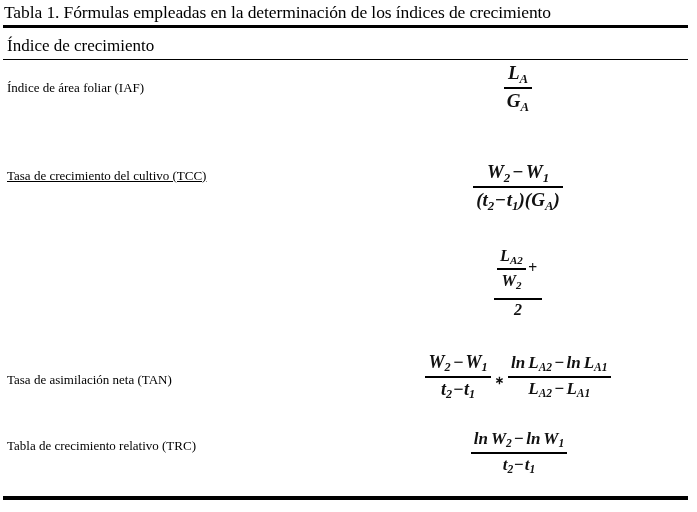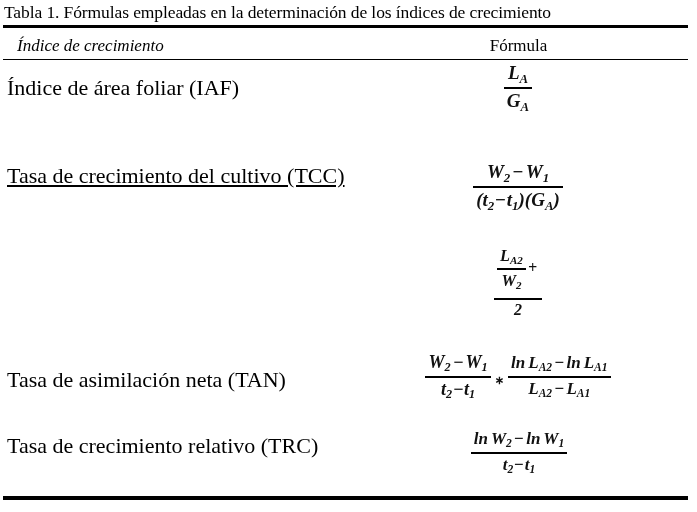--- a/index.html
+++ b/index.html
@@ -43,28 +43,28 @@
   .rule-header { top: 59px;  height: 1.4px; }
   .rule-bottom { top: 496px; height: 3.5px; }
 
   
   .col-head {
     position: absolute;
     font-size: 17px;
     line-height: 20px;
     white-space: nowrap;
   }
-  .col-head-left  { left: 17px;  top: 36px; font-style: italic; }
+  .col-head-left  { left: 7px;  top: 36px; }
   .col-head-right { left: 466px; top: 36px; width: 105px; text-align: center; }
 
   
   .row-label {
     position: absolute;
     left: 7px;
-    font-size: 22px;
+    font-size: 13px;
     line-height: 20px;
     white-space: nowrap;
   }
   .formula {
     position: absolute;
     font-family: Liberation Serif, serif;
     font-weight: bold;
     font-style: italic;
     color: #111111;
     white-space: nowrap;
@@ -143,21 +143,20 @@
 
 <div id="table-figure">
 
   <div class="caption">Tabla 1. Fórmulas empleadas en la determinación de los índices de crecimiento</div>
 
   <div class="rule rule-top"></div>
   <div class="rule rule-header"></div>
   <div class="rule rule-bottom"></div>
 
   <div class="col-head col-head-left">Índice de crecimiento</div>
-  <div class="col-head col-head-right">Fórmula</div>
 
   <div class="row-label" id="row-1-label">Índice de área foliar (IAF)</div>
   <div class="formula" id="row-1-formula">
     <span class="frac">
       <span class="num"><span>L</span><sub>A</sub></span>
       <span class="den"><span>G</span><sub>A</sub></span>
     </span>
   </div>
 
   <div class="row-label" id="row-2-label">Tasa de crecimiento del cultivo (TCC)</div>
@@ -184,21 +183,21 @@
   <div class="formula" id="row-4-formula">
     <span class="frac left-frac">
       <span class="num"><span>W</span><sub>2</sub><span class="op">−</span><span>W</span><sub>1</sub></span>
       <span class="den"><span>t</span><sub>2</sub><span class="op op-tight">−</span><span>t</span><sub>1</sub></span>
     </span><span class="ast">∗</span><span class="frac right-frac">
       <span class="num"><span class="ln">ln</span><span>L</span><sub>A2</sub><span class="op">−</span><span class="ln">ln</span><span>L</span><sub>A1</sub></span>
       <span class="den"><span>L</span><sub>A2</sub><span class="op">−</span><span>L</span><sub>A1</sub></span>
     </span>
   </div>
 
-  <div class="row-label" id="row-5-label">Tasa de crecimiento relativo (TRC)</div>
+  <div class="row-label" id="row-5-label">Tabla de crecimiento relativo (TRC)</div>
   <div class="formula" id="row-5-formula">
     <span class="frac">
       <span class="num"><span class="ln">ln</span><span>W</span><sub>2</sub><span class="op">−</span><span class="ln">ln</span><span>W</span><sub>1</sub></span>
       <span class="den"><span>t</span><sub>2</sub><span class="op op-tight">−</span><span>t</span><sub>1</sub></span>
     </span>
   </div>
 
 </div>
 
 </body></html>

